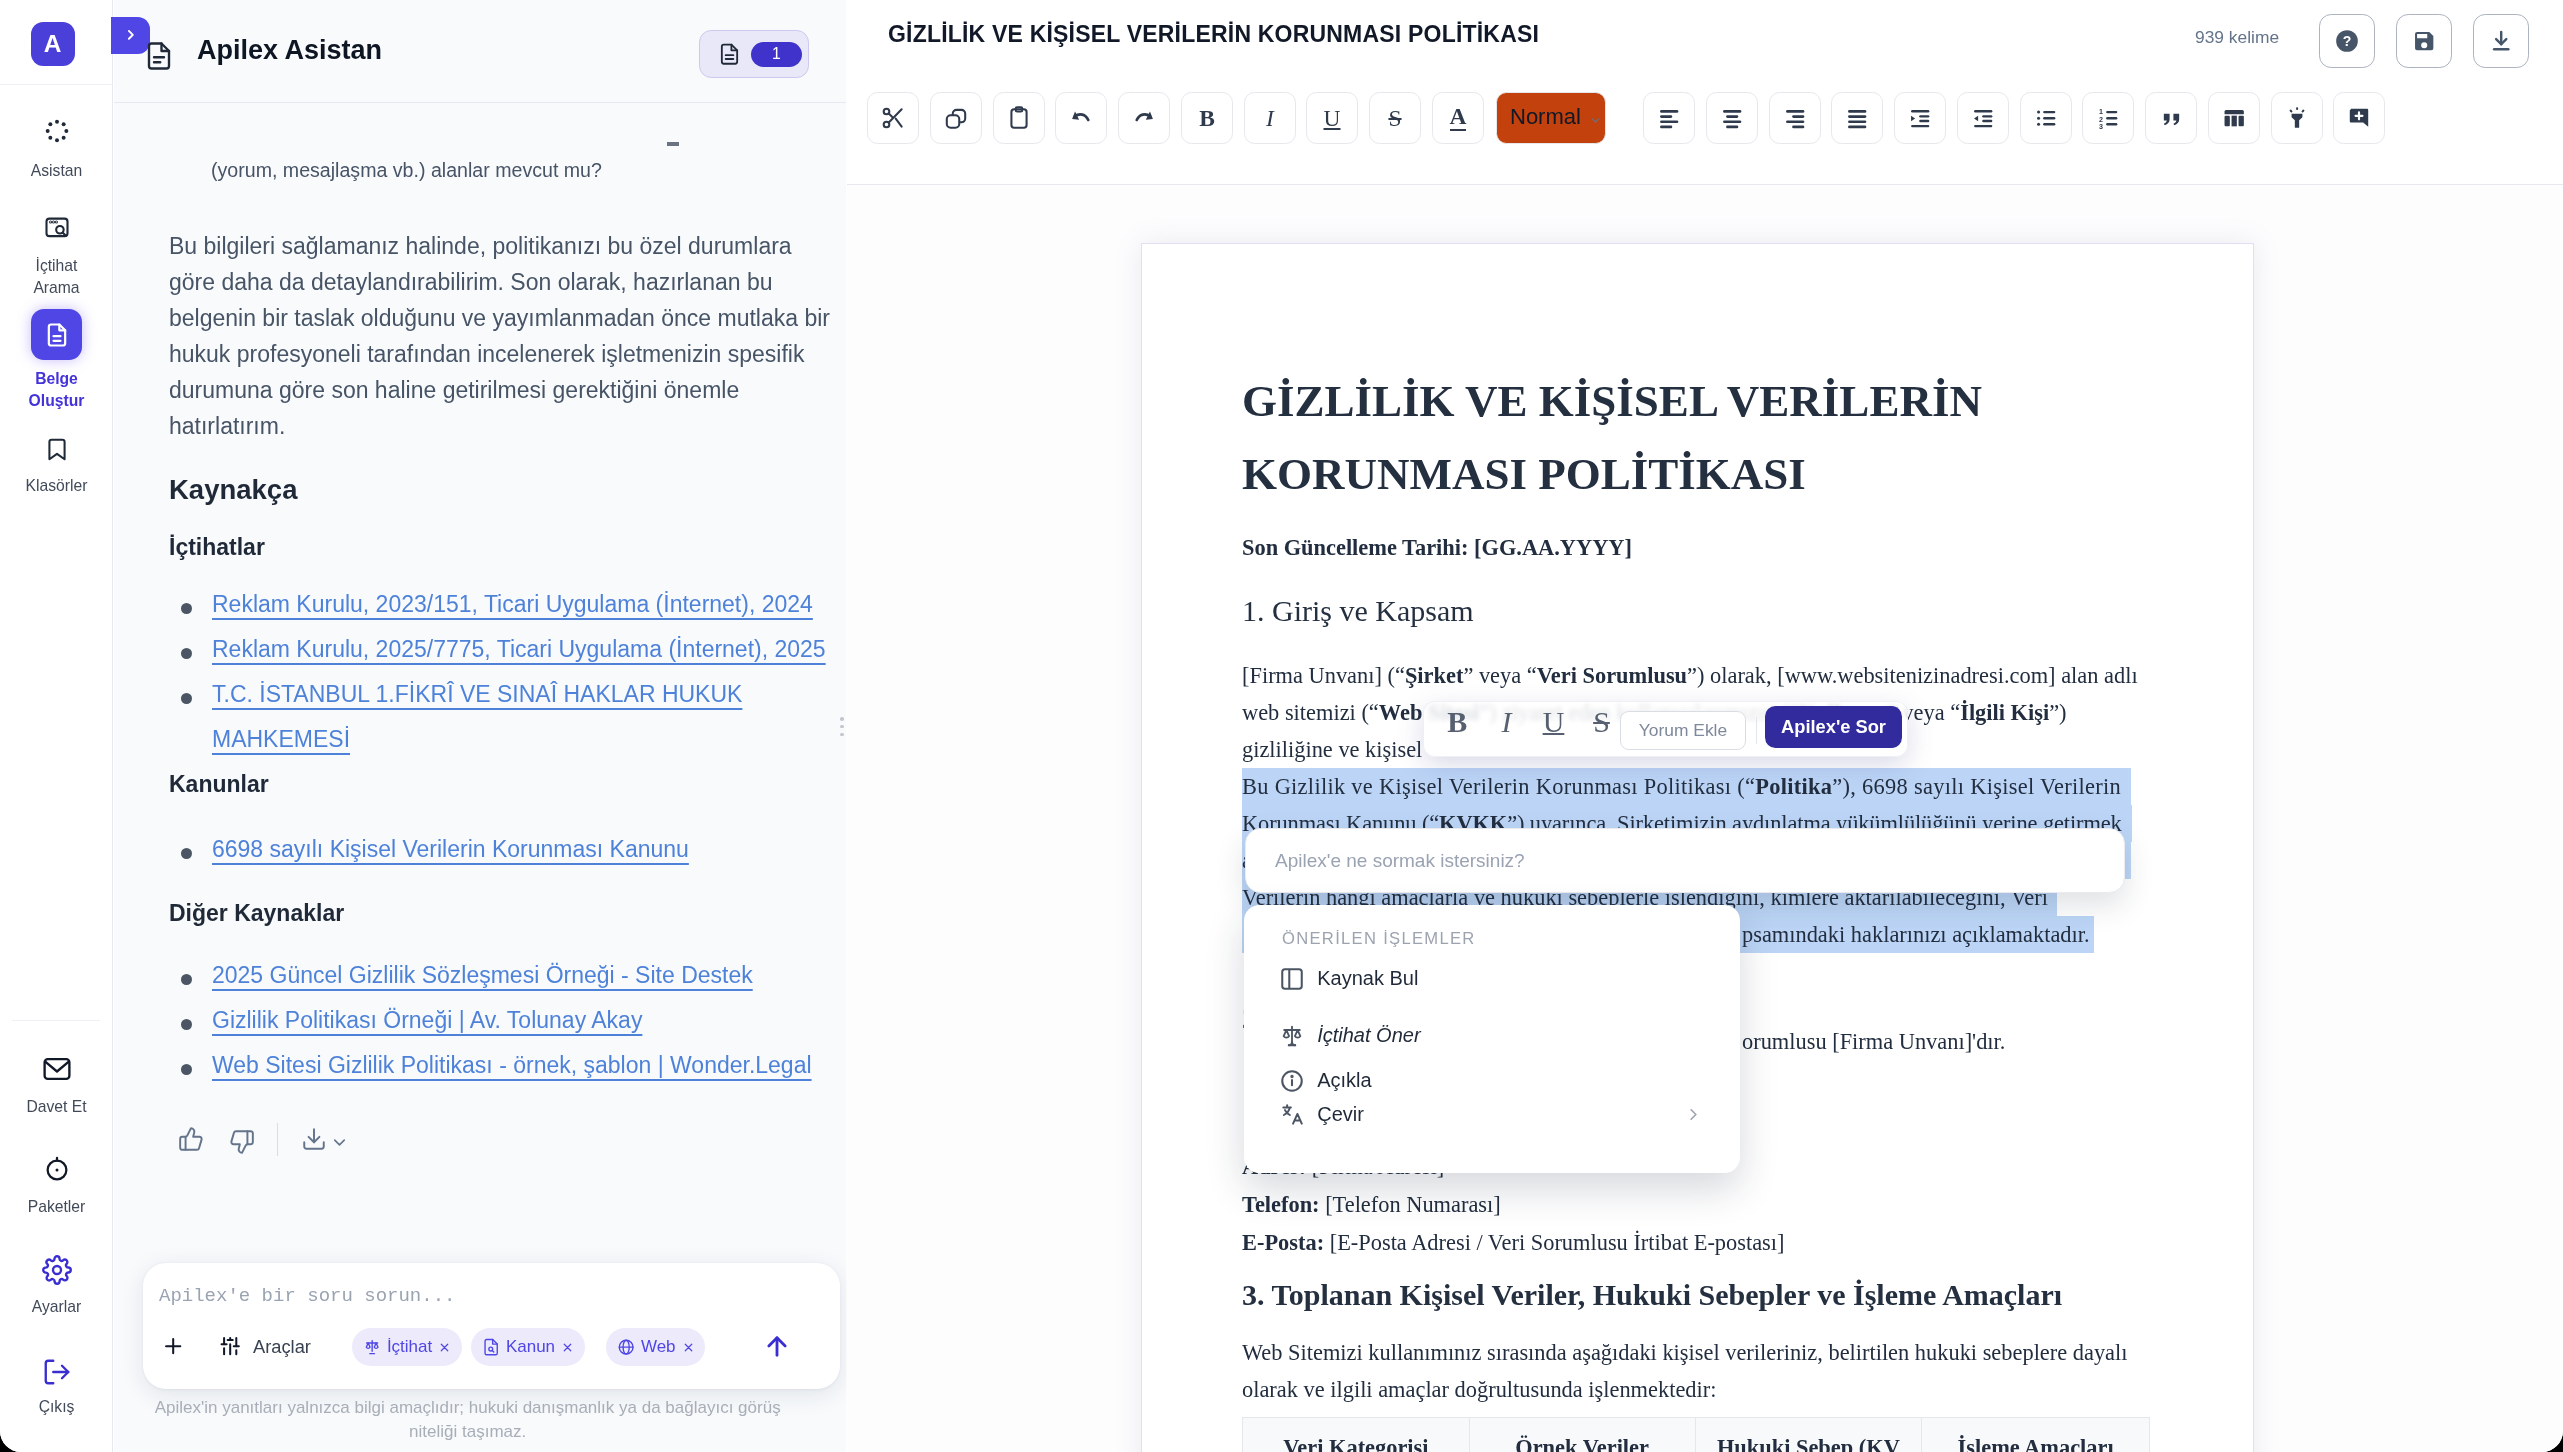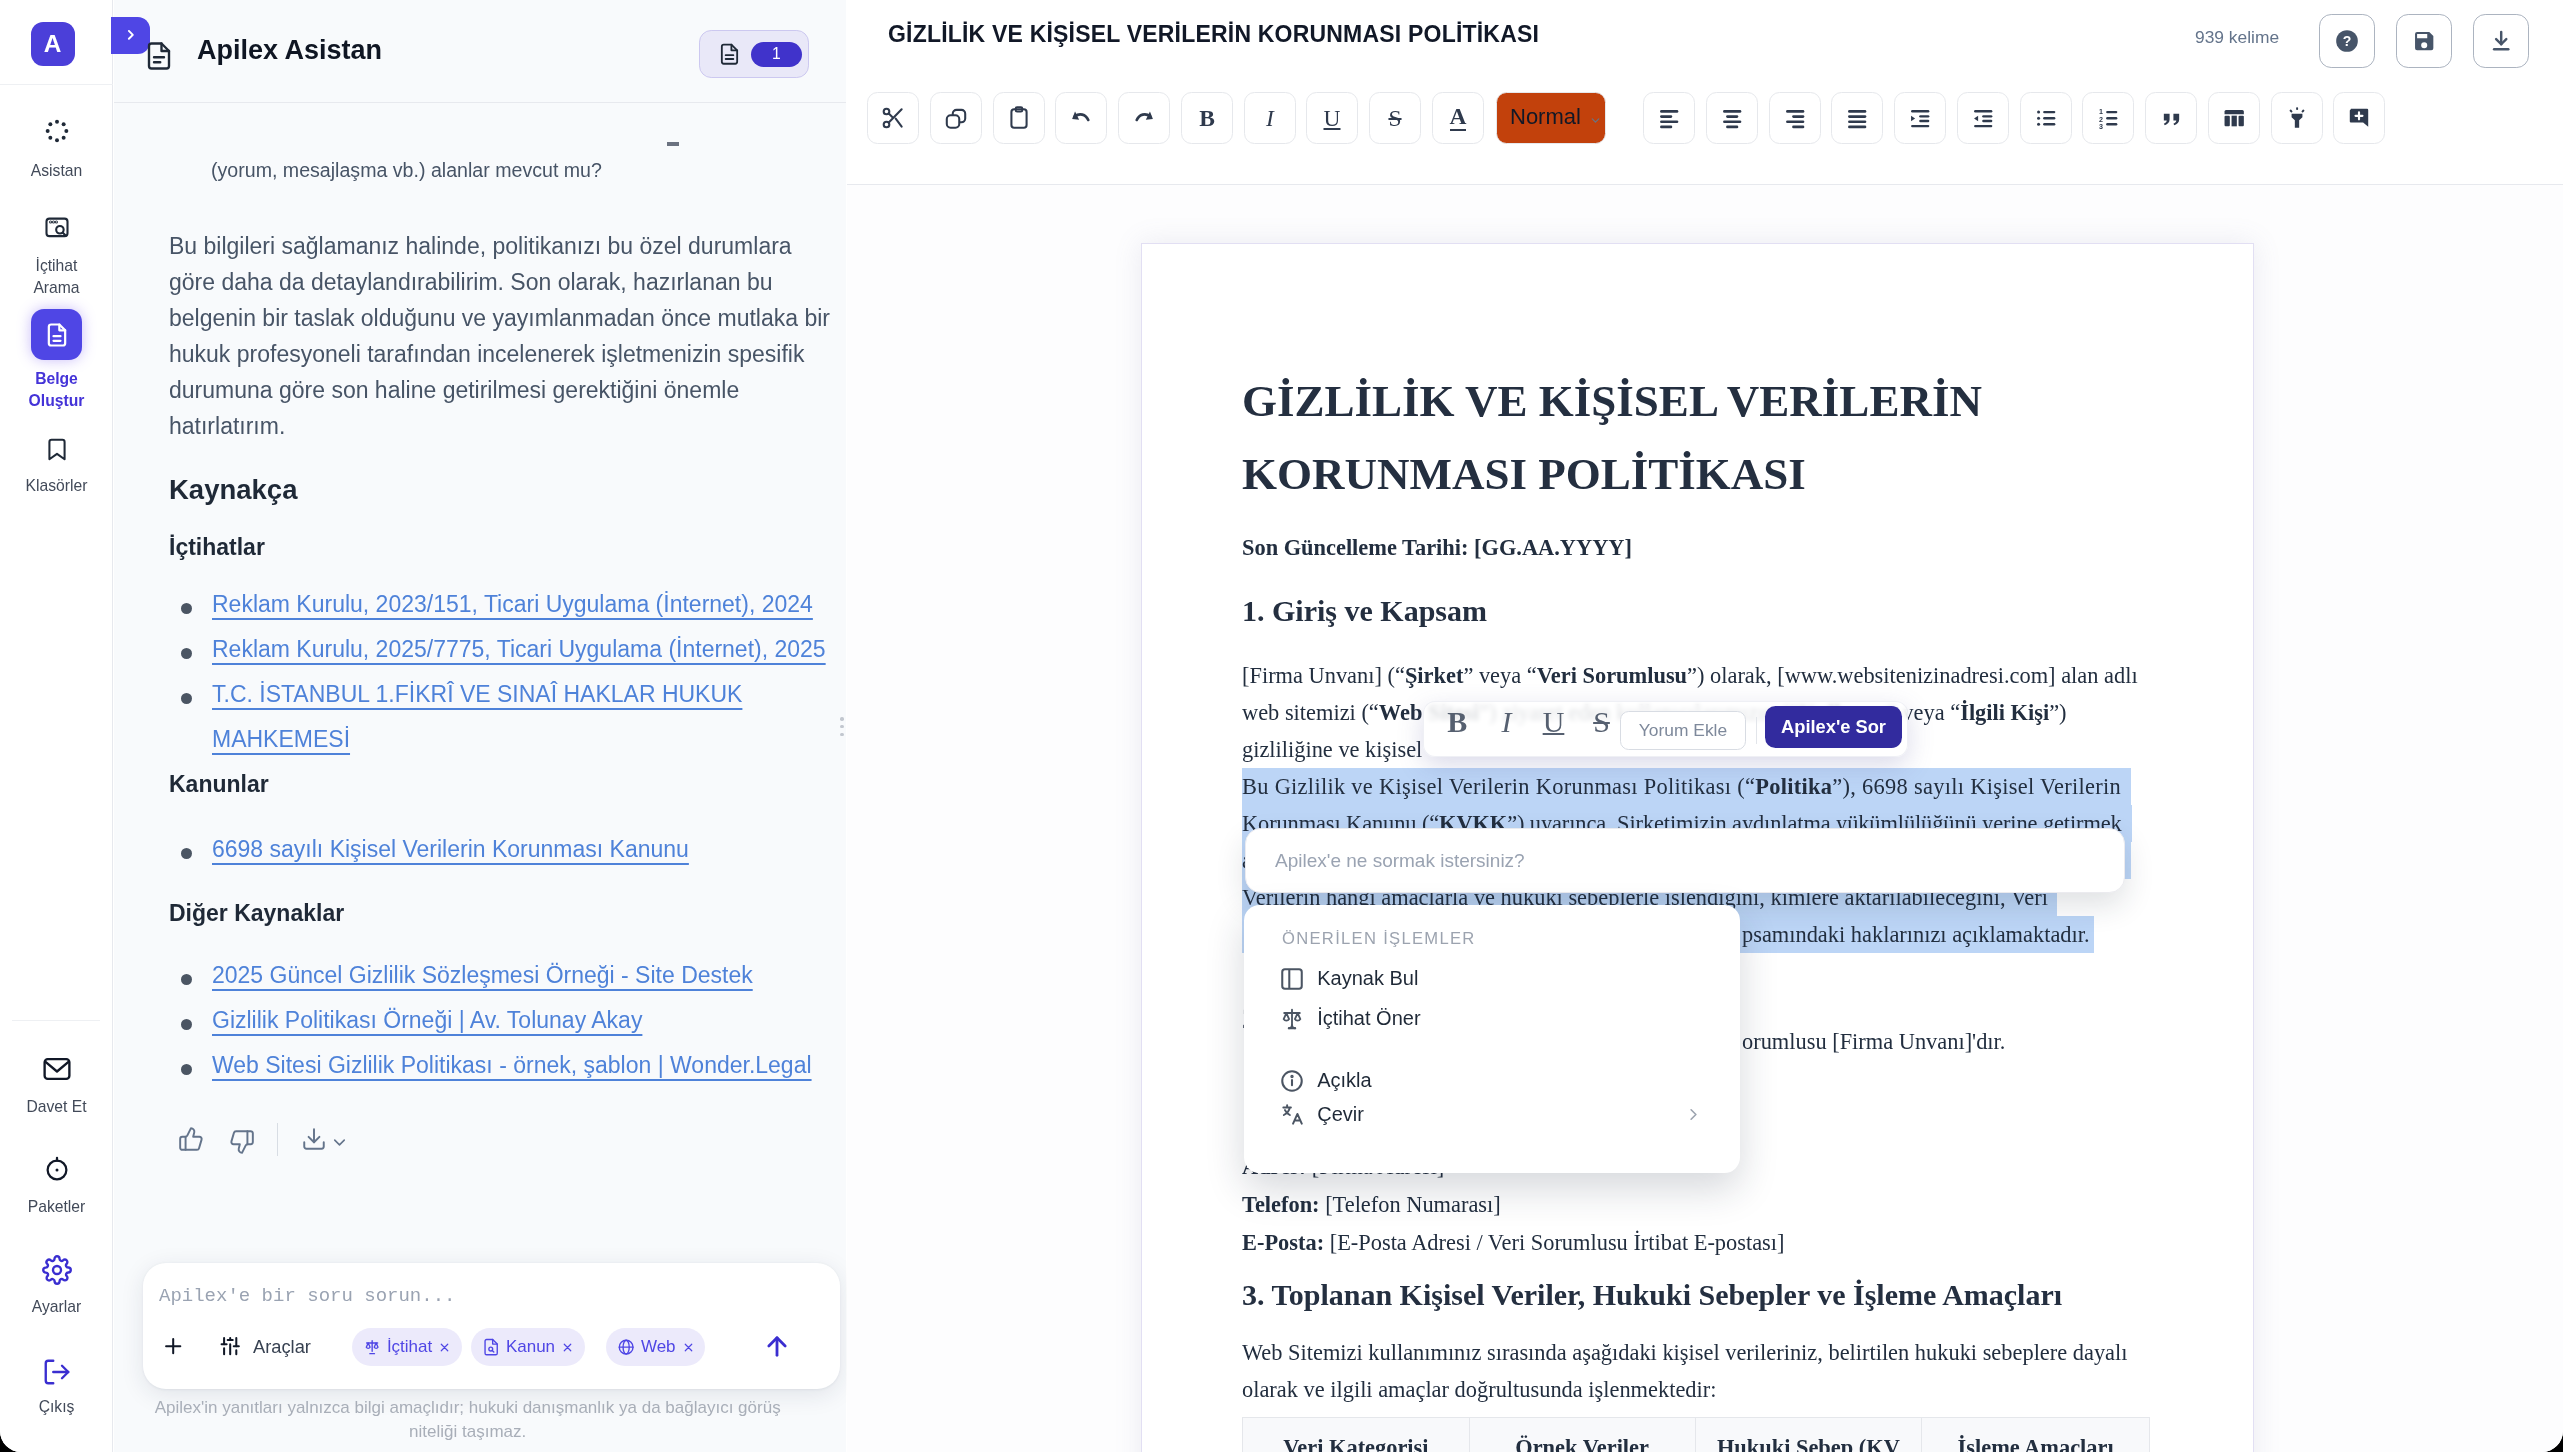--- a/index.html
+++ b/index.html
@@ -447,21 +447,21 @@
   <div class="tbtn" style="left:1486px;">
         <svg width="26" height="26" viewBox="0 0 24 24" fill="#2F3A4D">
           <path d="M4.5 3.5h15a1 1 0 0 1 1 1V20l-4.7-3.8H4.5a1 1 0 0 1-1-1v-10a1 1 0 0 1 1-1z"></path>
           <path d="M12 6.8v6.4M8.8 10h6.4" stroke="#fff" stroke-width="2" stroke-linecap="round"></path>
         </svg>
       </div>
 
   <div class="page">
     <div class="doc" style="top:121px; font-size:45px; font-weight:bold; line-height:73px; color:#242F40;">GİZLİLİK VE KİŞİSEL VERİLERİN KORUNMASI POLİTİKASI</div>
     <div class="doc" style="top:291px;"><b>Son Güncelleme Tarihi: [GG.AA.YYYY]</b></div>
-    <div class="doc" style="top:350px; font-size:30px; font-weight:bold; color:#242F40;">1. Giriş ve Kapsam</div>
+    <div class="doc" style="top:350px; font-size:30px; font-weight:normal; color:#242F40;">1. Giriş ve Kapsam</div>
     <div class="doc" style="top:413px; line-height:37px; white-space:nowrap;">[Firma Unvanı] (“<b>Şirket</b>” veya “<b>Veri Sorumlusu</b>”) olarak, [www.websitenizinadresi.com] alan adlı<br>web sitemizi (“<b>Web Sitesi</b>”) ziyaret eden kullanıcılarımızın (“<b>Kullanıcı</b>” veya “<b>İlgili Kişi</b>”)<br>gizliliğine ve kişisel</div>
     <div class="abs" style="top:524px; left:100px;">
       <div class="sline" style="width:889px; letter-spacing:0.3px;">Bu Gizlilik ve Kişisel Verilerin Korunması Politikası (“<b>Politika</b>”), 6698 sayılı Kişisel Verilerin</div>
       <div class="sline" style="width:890px; letter-spacing:-0.1px;">Korunması Kanunu (“<b>KVKK</b>”) uyarınca, Şirketimizin aydınlatma yükümlülüğünü yerine getirmek</div>
       <div class="sline" style="width:889px;">amacıyla hazırlanmıştır. Bu Politika, hangi kişisel verilerinizi topladığımızı, bu</div>
       <div class="sline" style="width:815px;">Verilerin hangi amaçlarla ve hukuki sebeplerle işlendiğini, kimlere aktarılabileceğini, Veri</div>
       <div class="sline" style="width:852px;"><span style="display:inline-block; width:500px;"></span>psamındaki haklarınızı açıklamaktadır.</div>
     </div>
 
     <div class="doc" style="top:757px; font-size:30px; font-weight:bold; color:#242F40;">2. Veri Sorumlusu</div>
@@ -493,21 +493,21 @@
   <div class="ask">
         <span style="margin-left:29px; font-size:19px; color:#9AA3B2;">Apilex'e ne sormak istersiniz?</span>
       </div>
 
   <div class="menu">
     <div class="abs" style="left:38px; top:23.5px; font-size:16.6px; font-weight:normal; letter-spacing:1.3px; color:#9CA3AF;">ÖNERİLEN İŞLEMLER</div>
     <div class="mi" style="top:48px;"><svg width="26" height="26" viewBox="0 0 24 24" fill="none" stroke="#4B5563" stroke-width="1.9" stroke-linejoin="round">
             <rect x="3" y="3" width="18" height="18" rx="2.5"></rect>
             <path d="M9.5 3v18"></path>
           </svg>Kaynak Bul</div>
-    <div class="mi" style="top:88px;"><svg width="26" height="26" viewBox="0 0 24 24" fill="none" stroke="#4B5563" stroke-width="1.7" stroke-linecap="round" stroke-linejoin="round">
+    <div class="mi" style="top:105px;font-style:italic;"><svg width="26" height="26" viewBox="0 0 24 24" fill="none" stroke="#4B5563" stroke-width="1.7" stroke-linecap="round" stroke-linejoin="round">
             <path d="M12 3.5v14"></path>
             <path d="M9 20.5h6"></path>
             <path d="M12 17.5a3 3 0 0 0 3 3M12 17.5a3 3 0 0 1-3 3"></path>
             <path d="M4.8 6.5h14.4"></path>
             <path d="M6.8 6.5l-2.5 5.6a2.9 2.9 0 0 0 5 0zM17.2 6.5l-2.5 5.6a2.9 2.9 0 0 0 5 0z"></path>
           </svg>İçtihat Öner</div>
     <div class="mi" style="top:150px;"><svg width="26" height="26" viewBox="0 0 24 24" fill="none" stroke="#4B5563" stroke-width="1.9" stroke-linecap="round">
             <circle cx="12" cy="12" r="9"></circle>
             <path d="M12 11v5"></path>
             <circle cx="12" cy="7.8" r="0.6" fill="#4B5563"></circle>

